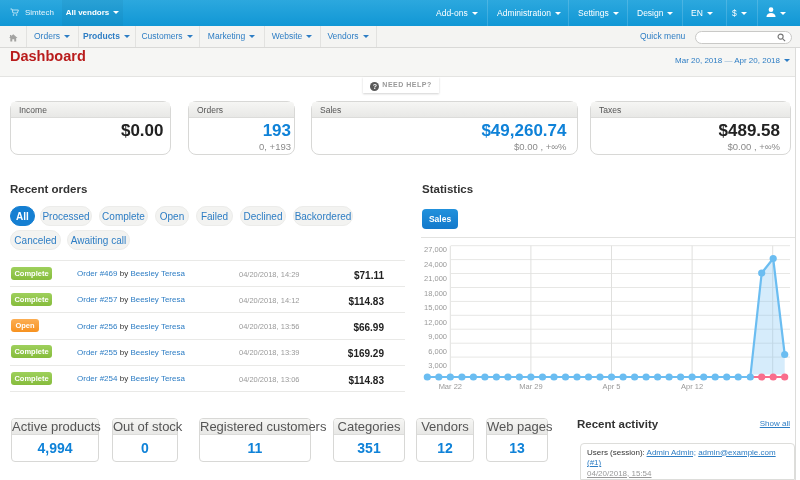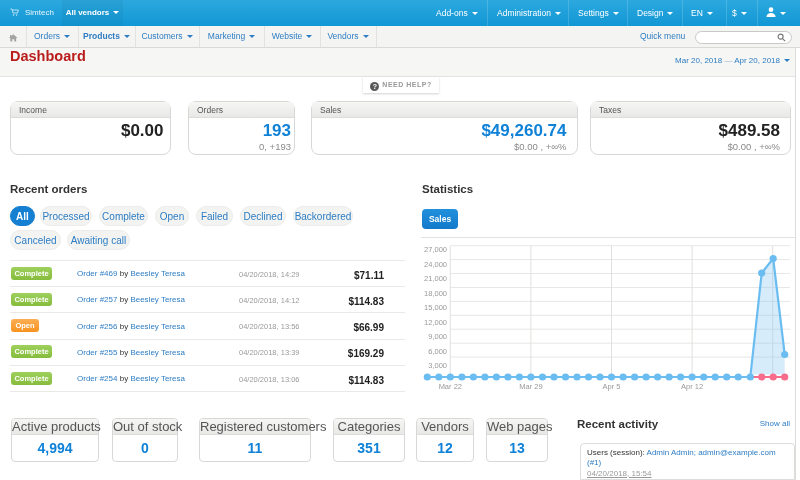--- a/index.html
+++ b/index.html
@@ -51,21 +51,21 @@
 .badge { position:absolute; height:13px; border-radius:3px; color:#fff; font-size:7.5px;
   font-weight:bold; line-height:13px; text-align:center; }
 .badge.green { background:linear-gradient(#9ed05c,#86bc3c); }
 .badge.orange { background:linear-gradient(#fcae53,#f79220); }
 .ord { position:absolute; font-size:8px; color:#333; }
 .ord a { color:#2d7dc4; text-decoration:none; }
 .odate { position:absolute; font-size:7.5px; color:#9a9a9a; }
 .oprice { position:absolute; font-size:10px; font-weight:bold; color:#222; text-align:right;
   left:300px; width:84px; }
 h2 { font-size:11.5px; color:#333; position:absolute; }
-.blue { color:#2d7dc4; }
+.blue { color:#2d7dc4;text-decoration:underline; }
 #salesbtn { position:absolute; left:422px; top:209px; width:36px; height:20px;
   background:linear-gradient(#2191dc,#1379cb); border-radius:4px; color:#fff;
   font-size:8.5px; font-weight:bold; text-align:center; line-height:20px; }
 
 .scard { position:absolute; top:418px; height:44px; background:#fff;
   border:1px solid #d8d8d6; border-radius:4px; }
 .scard .hd2 { height:16px; background:linear-gradient(#f6f6f4,#e8e8e6);
   border-bottom:1px solid #dcdcda; border-radius:3px 3px 0 0; font-size:13px; color:#555;
   line-height:16px; text-align:center; white-space:nowrap; }
 .scard .num { font-size:14px; font-weight:bold; color:#0f82d8; text-align:center;

